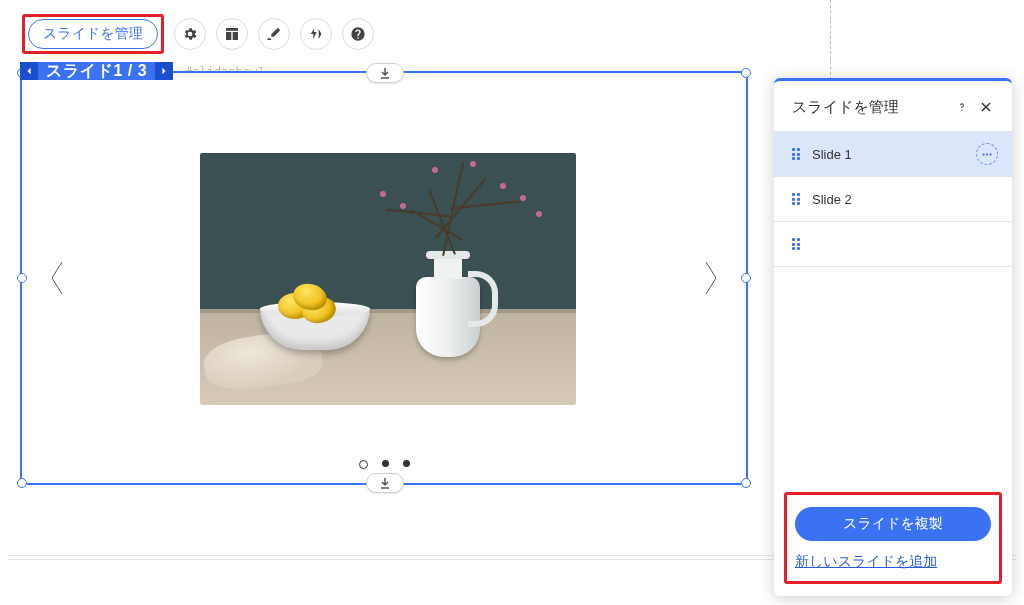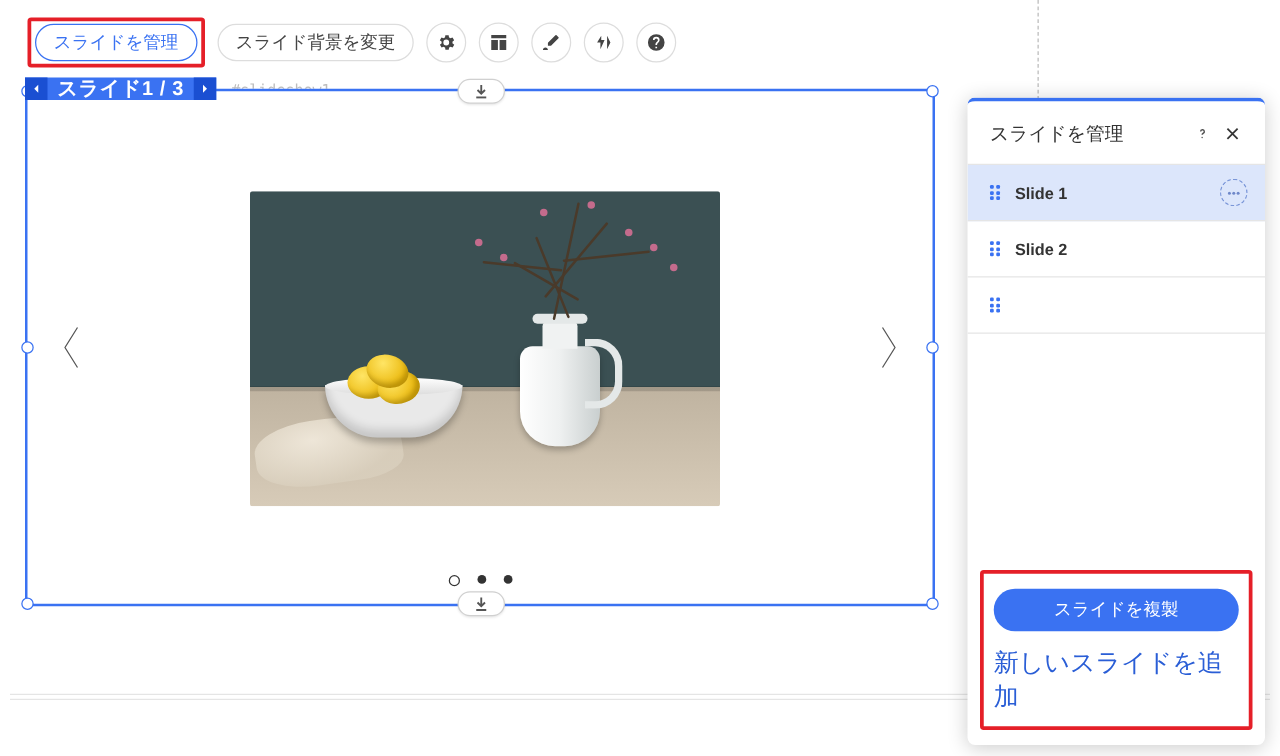--- a/index.html
+++ b/index.html
@@ -71,42 +71,41 @@
   
   .guide{position:absolute;left:830px;top:0;bottom:520px;border-left:1.5px dashed #bbb;}
   
   .divider{position:absolute;left:8px;right:8px;top:555px;height:3px;border-top:1px solid var(--grey-light);border-bottom:1px solid var(--grey-light);}
   
   .panel{position:absolute;right:12px;top:78px;width:238px;height:515px;background:#fff;border-radius:6px;box-shadow:0 2px 16px rgba(0,0,0,.2);border-top:3px solid var(--blue-mid);display:flex;flex-direction:column;overflow:hidden;}
   .panel-header{display:flex;align-items:center;padding:14px 14px 12px 18px;font-size:15px;border-bottom:1px solid var(--grey-light);}
   .panel-header .title{flex:1;}
   .hdr-btn{width:24px;height:24px;display:flex;align-items:center;justify-content:center;cursor:pointer;color:#555;}
   .hdr-btn svg{width:14px;height:14px;}
-  .slide-list{flex:0 0 auto;font-weight:bold;}
+  .slide-list{flex:0 0 auto;}
   .slide-item{display:flex;align-items:center;gap:10px;height:44px;padding:0 14px 0 18px;font-size:13px;border-bottom:1px solid var(--grey-light);cursor:pointer;}
   .slide-item.active{background:#dce6fb;}
   .drag-handle{width:10px;display:flex;flex-wrap:wrap;gap:1.5px;}
   .drag-handle span{width:3px;height:3px;background:var(--blue-mid);border-radius:1px;}
   .more-btn{width:20px;height:20px;border:1.5px dashed #7a96d8;border-radius:50%;display:none;align-items:center;justify-content:center;}
   .slide-item.active .more-btn{display:flex;}
   .more-btn svg{width:10px;height:3px;fill:#6f88c9;}
   .slide-item .name{flex:1;}
   .panel-footer{margin-top:auto;padding:12px 10px 12px 10px;}
   .footer-callout{border:3px solid var(--red);border-radius:3px;padding:12px 8px 10px 8px;display:flex;flex-direction:column;gap:12px;}
   .btn-blue{background:var(--blue-mid);color:#fff;border-radius:30px;height:34px;padding:0 22px;font-size:14px;border:none;cursor:pointer;}
-  .link-blue{color:#2a5ed6;font-size:20px;cursor:pointer;}
+  .link-blue{color:#2a5ed6;font-size:14px;cursor:pointer;text-decoration:underline;}
 </style>
 </head>
 <body>
 
 <div class="toolbar">
   <span class="red-callout">
     <span class="pill pill-primary">スライドを管理</span>
   </span>
-  <span class="pill pill-secondary">スライド背景を変更</span>
 
   <span class="icon-btn">
     <svg viewBox="0 0 24 24">
         <path d="M19.4 13a7.5 7.5 0 0 0 .1-1 7.5 7.5 0 0 0-.1-1l2.1-1.6-2-3.4-2.5 1a7.3 7.3 0 0 0-1.7-1l-.4-2.6h-4l-.4 2.6a7.3 7.3 0 0 0-1.7 1l-2.5-1-2 3.4L6.5 11a7.5 7.5 0 0 0-.1 1 7.5 7.5 0 0 0 .1 1l-2.1 1.6 2 3.4 2.5-1a7.3 7.3 0 0 0 1.7 1l.4 2.6h4l.4-2.6a7.3 7.3 0 0 0 1.7-1l2.5 1 2-3.4Zm-7.4 2.5A3.5 3.5 0 1 1 15.5 12 3.5 3.5 0 0 1 12 15.5Z"></path>
       </svg>
   </span>
   <span class="icon-btn">
     <svg viewBox="0 0 24 24">
         <path d="M3 3h18v4H3zM3 9h8v12H3zM13 9h8v12h-8z"></path>
       </svg>

